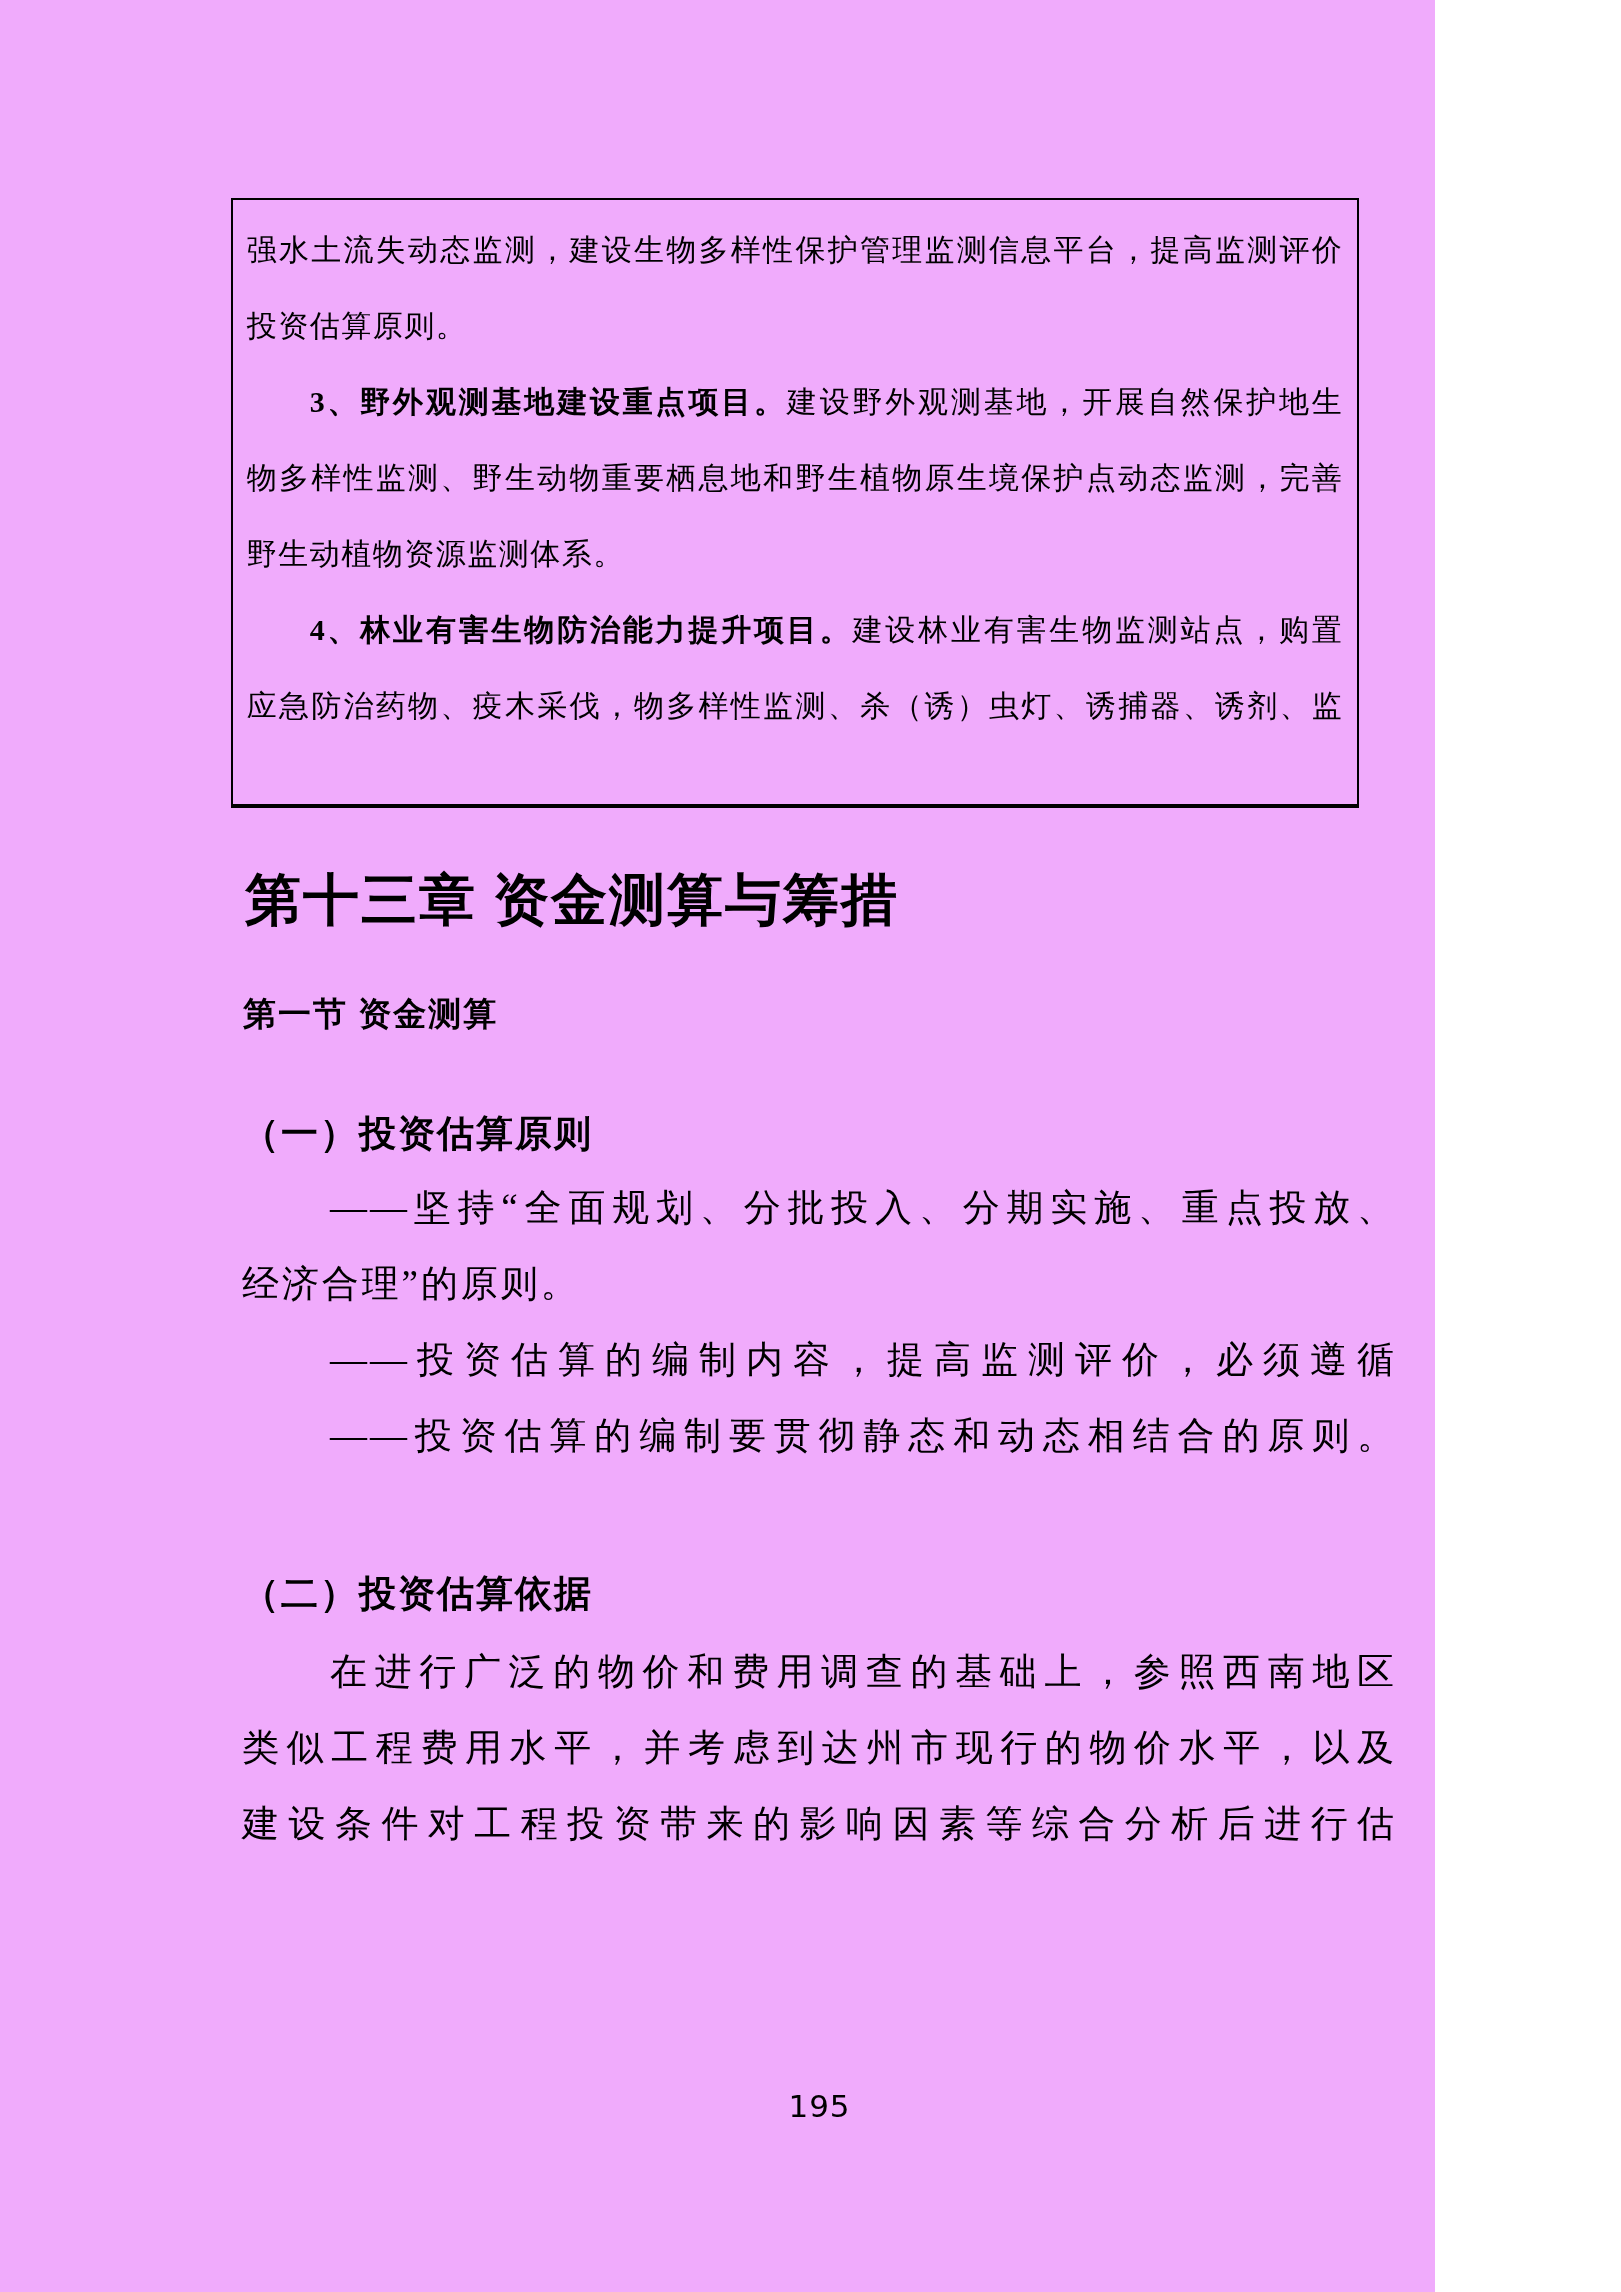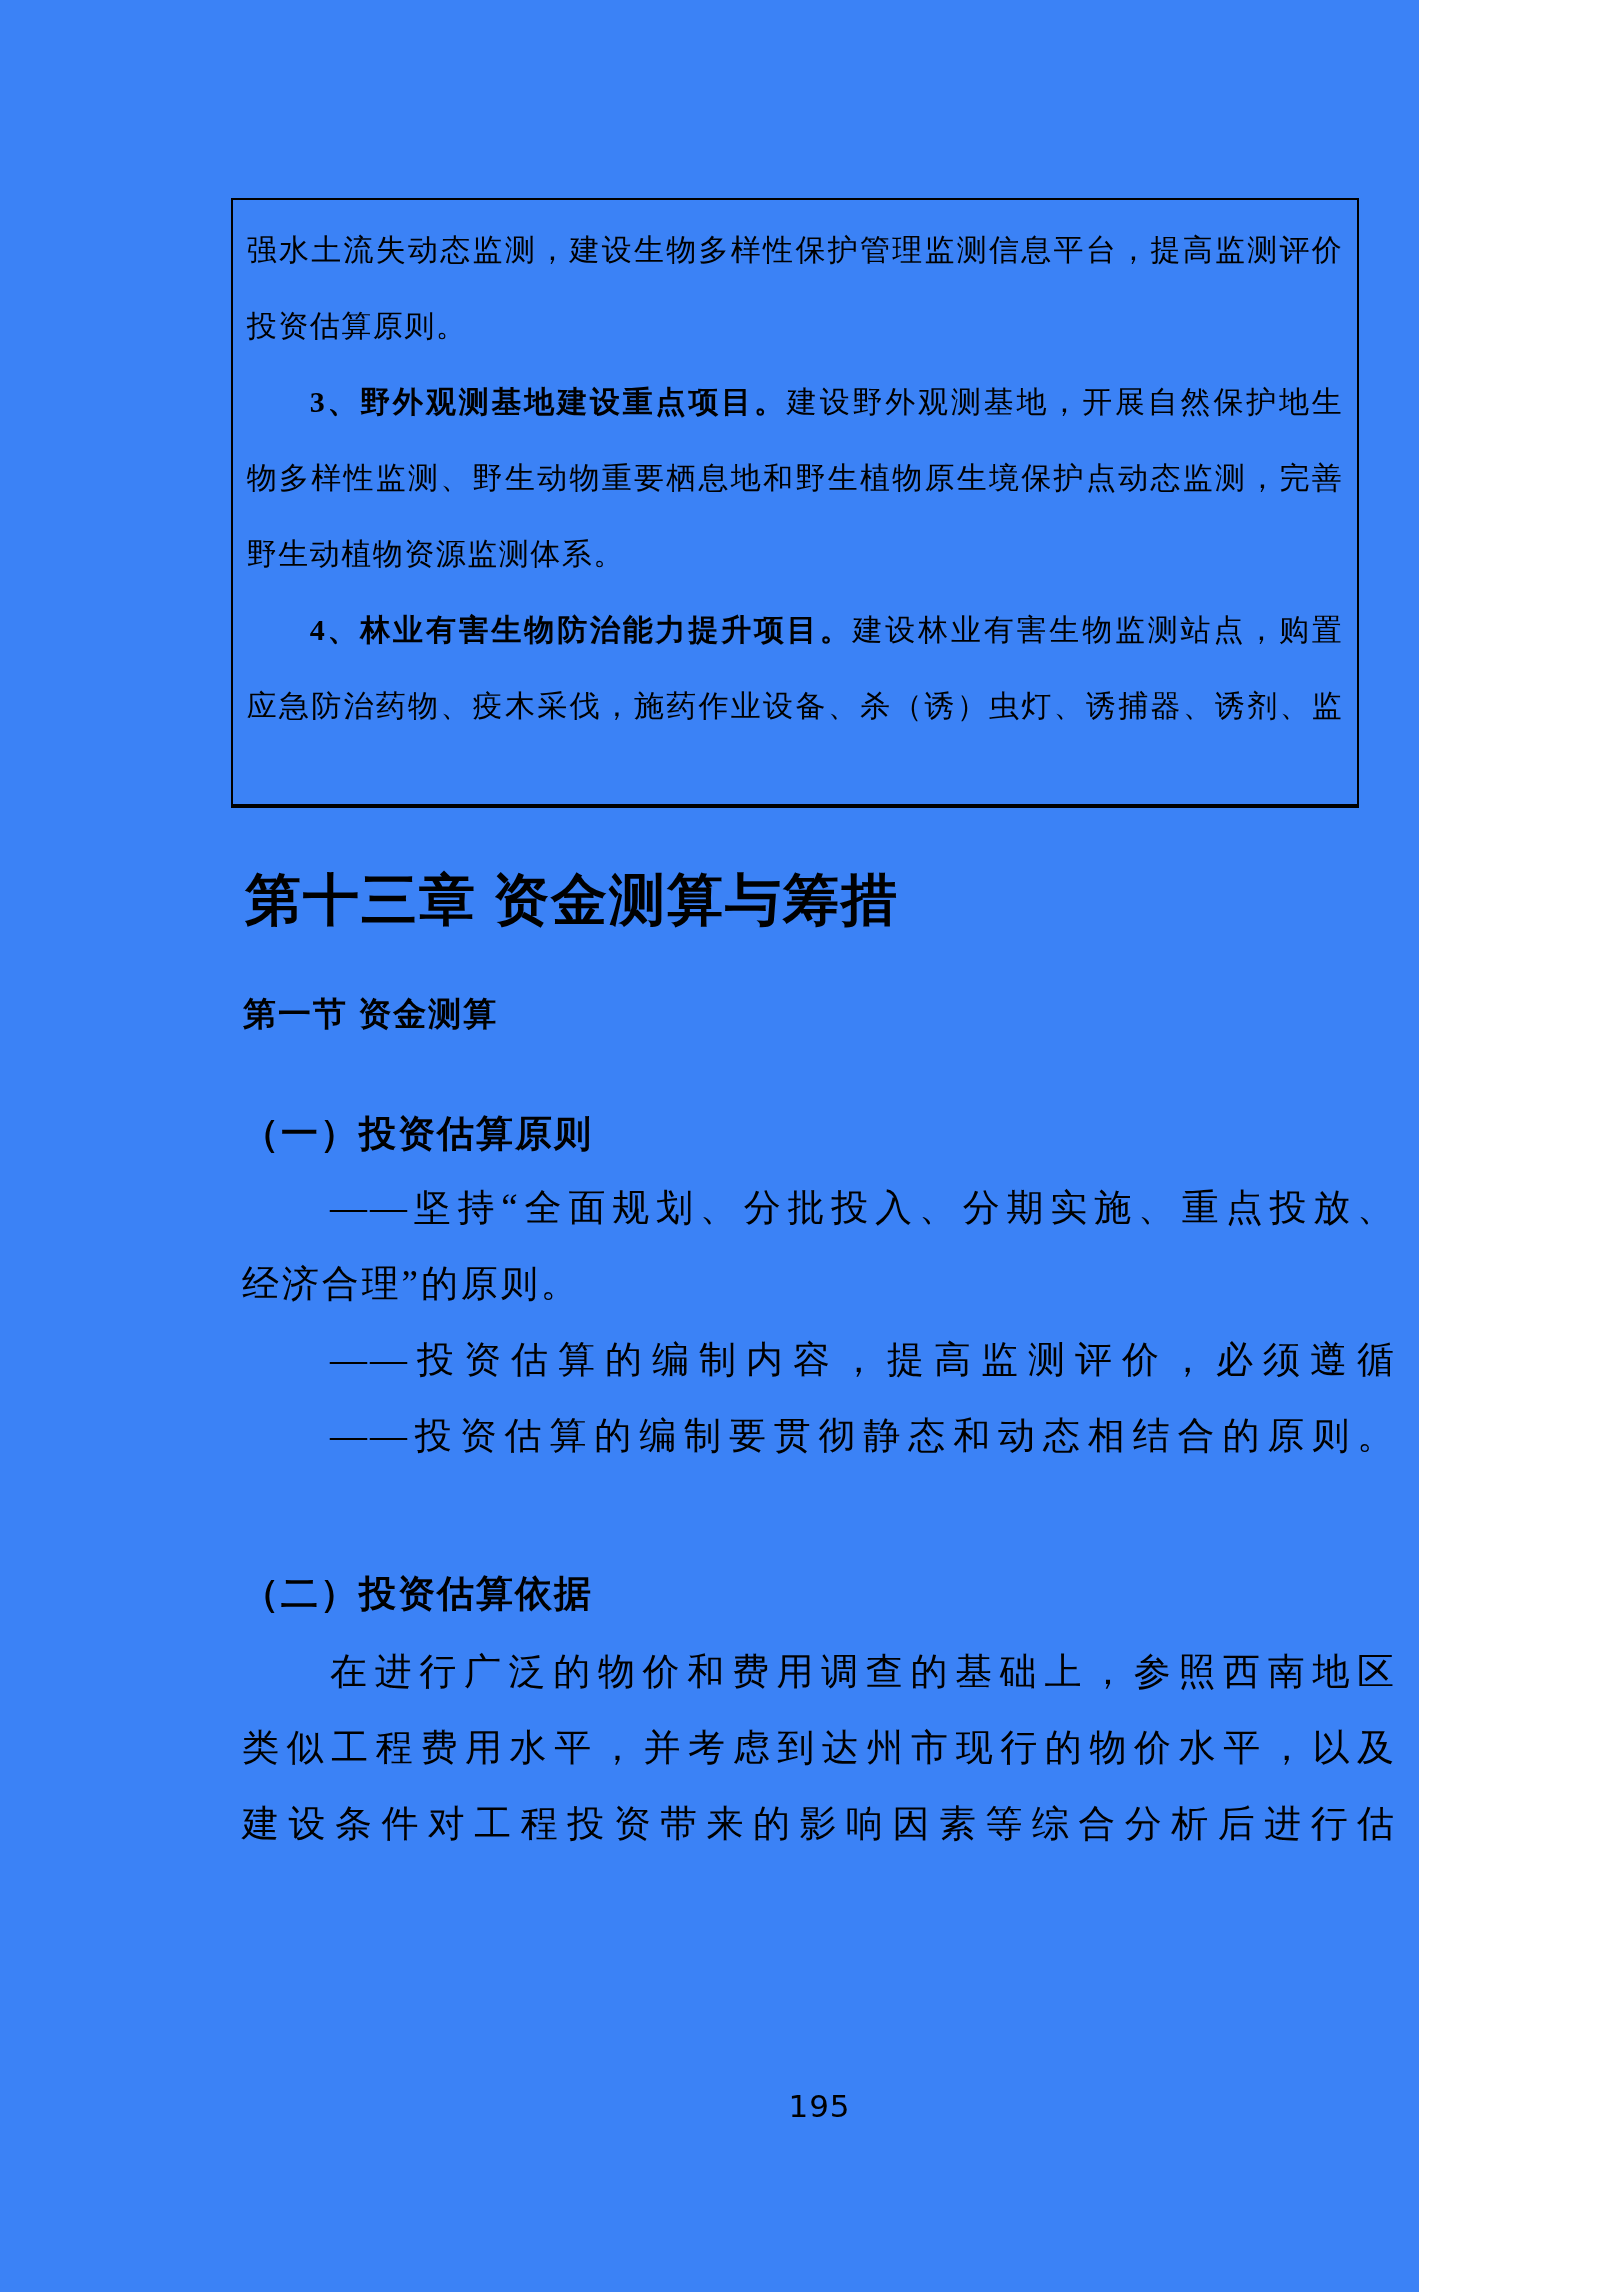--- a/index.html
+++ b/index.html
@@ -10,21 +10,22 @@
     background: #ffffff;
     color: #000000;
     font-family: "Liberation Serif", serif;
     overflow: hidden;
   }
   .page {
     position: absolute;
     left: 0; top: 0;
     width: 1419px;
     height: 2293px;
-    background: #3b82f6;
+    background: #f0abfc;
+    padding-left: 16px;
   }
   
   .note-box {
     position: absolute;
     left: 231px;
     top: 198px;
     width: 1128px;
     height: 610px;
     box-sizing: border-box;
     border: 2.9px solid #000000;
@@ -102,21 +103,21 @@
 
 <div class="page">
 
   <div class="note-box">
     <div class="ln just">强水土流失动态监测，建设生物多样性保护管理监测信息平台，提高监测评价</div>
     <div class="ln">投资估算原则。</div>
     <div class="ln just ind"><b>3、野外观测基地建设重点项目。</b><span>建设野外观测基地，开展自然保护地生</span></div>
     <div class="ln just">物多样性监测、野生动物重要栖息地和野生植物原生境保护点动态监测，完善</div>
     <div class="ln">野生动植物资源监测体系。</div>
     <div class="ln just ind"><b>4、林业有害生物防治能力提升项目。</b><span>建设林业有害生物监测站点，购置</span></div>
-    <div class="ln just">应急防治药物、疫木采伐，施药作业设备、杀（诱）虫灯、诱捕器、诱剂、监</div>
+    <div class="ln just">应急防治药物、疫木采伐，物多样性监测、杀（诱）虫灯、诱捕器、诱剂、监</div>
   </div>
 
   <h1 class="chapter">第十三章 资金测算与筹措</h1>
 
   <h2 class="section">第一节 资金测算</h2>
 
   <h3 class="subhead sub1">（一）投资估算原则</h3>
 
   <div class="content c1">
     <div class="ln just ind2">——坚持“全面规划、分批投入、分期实施、重点投放、</div>

